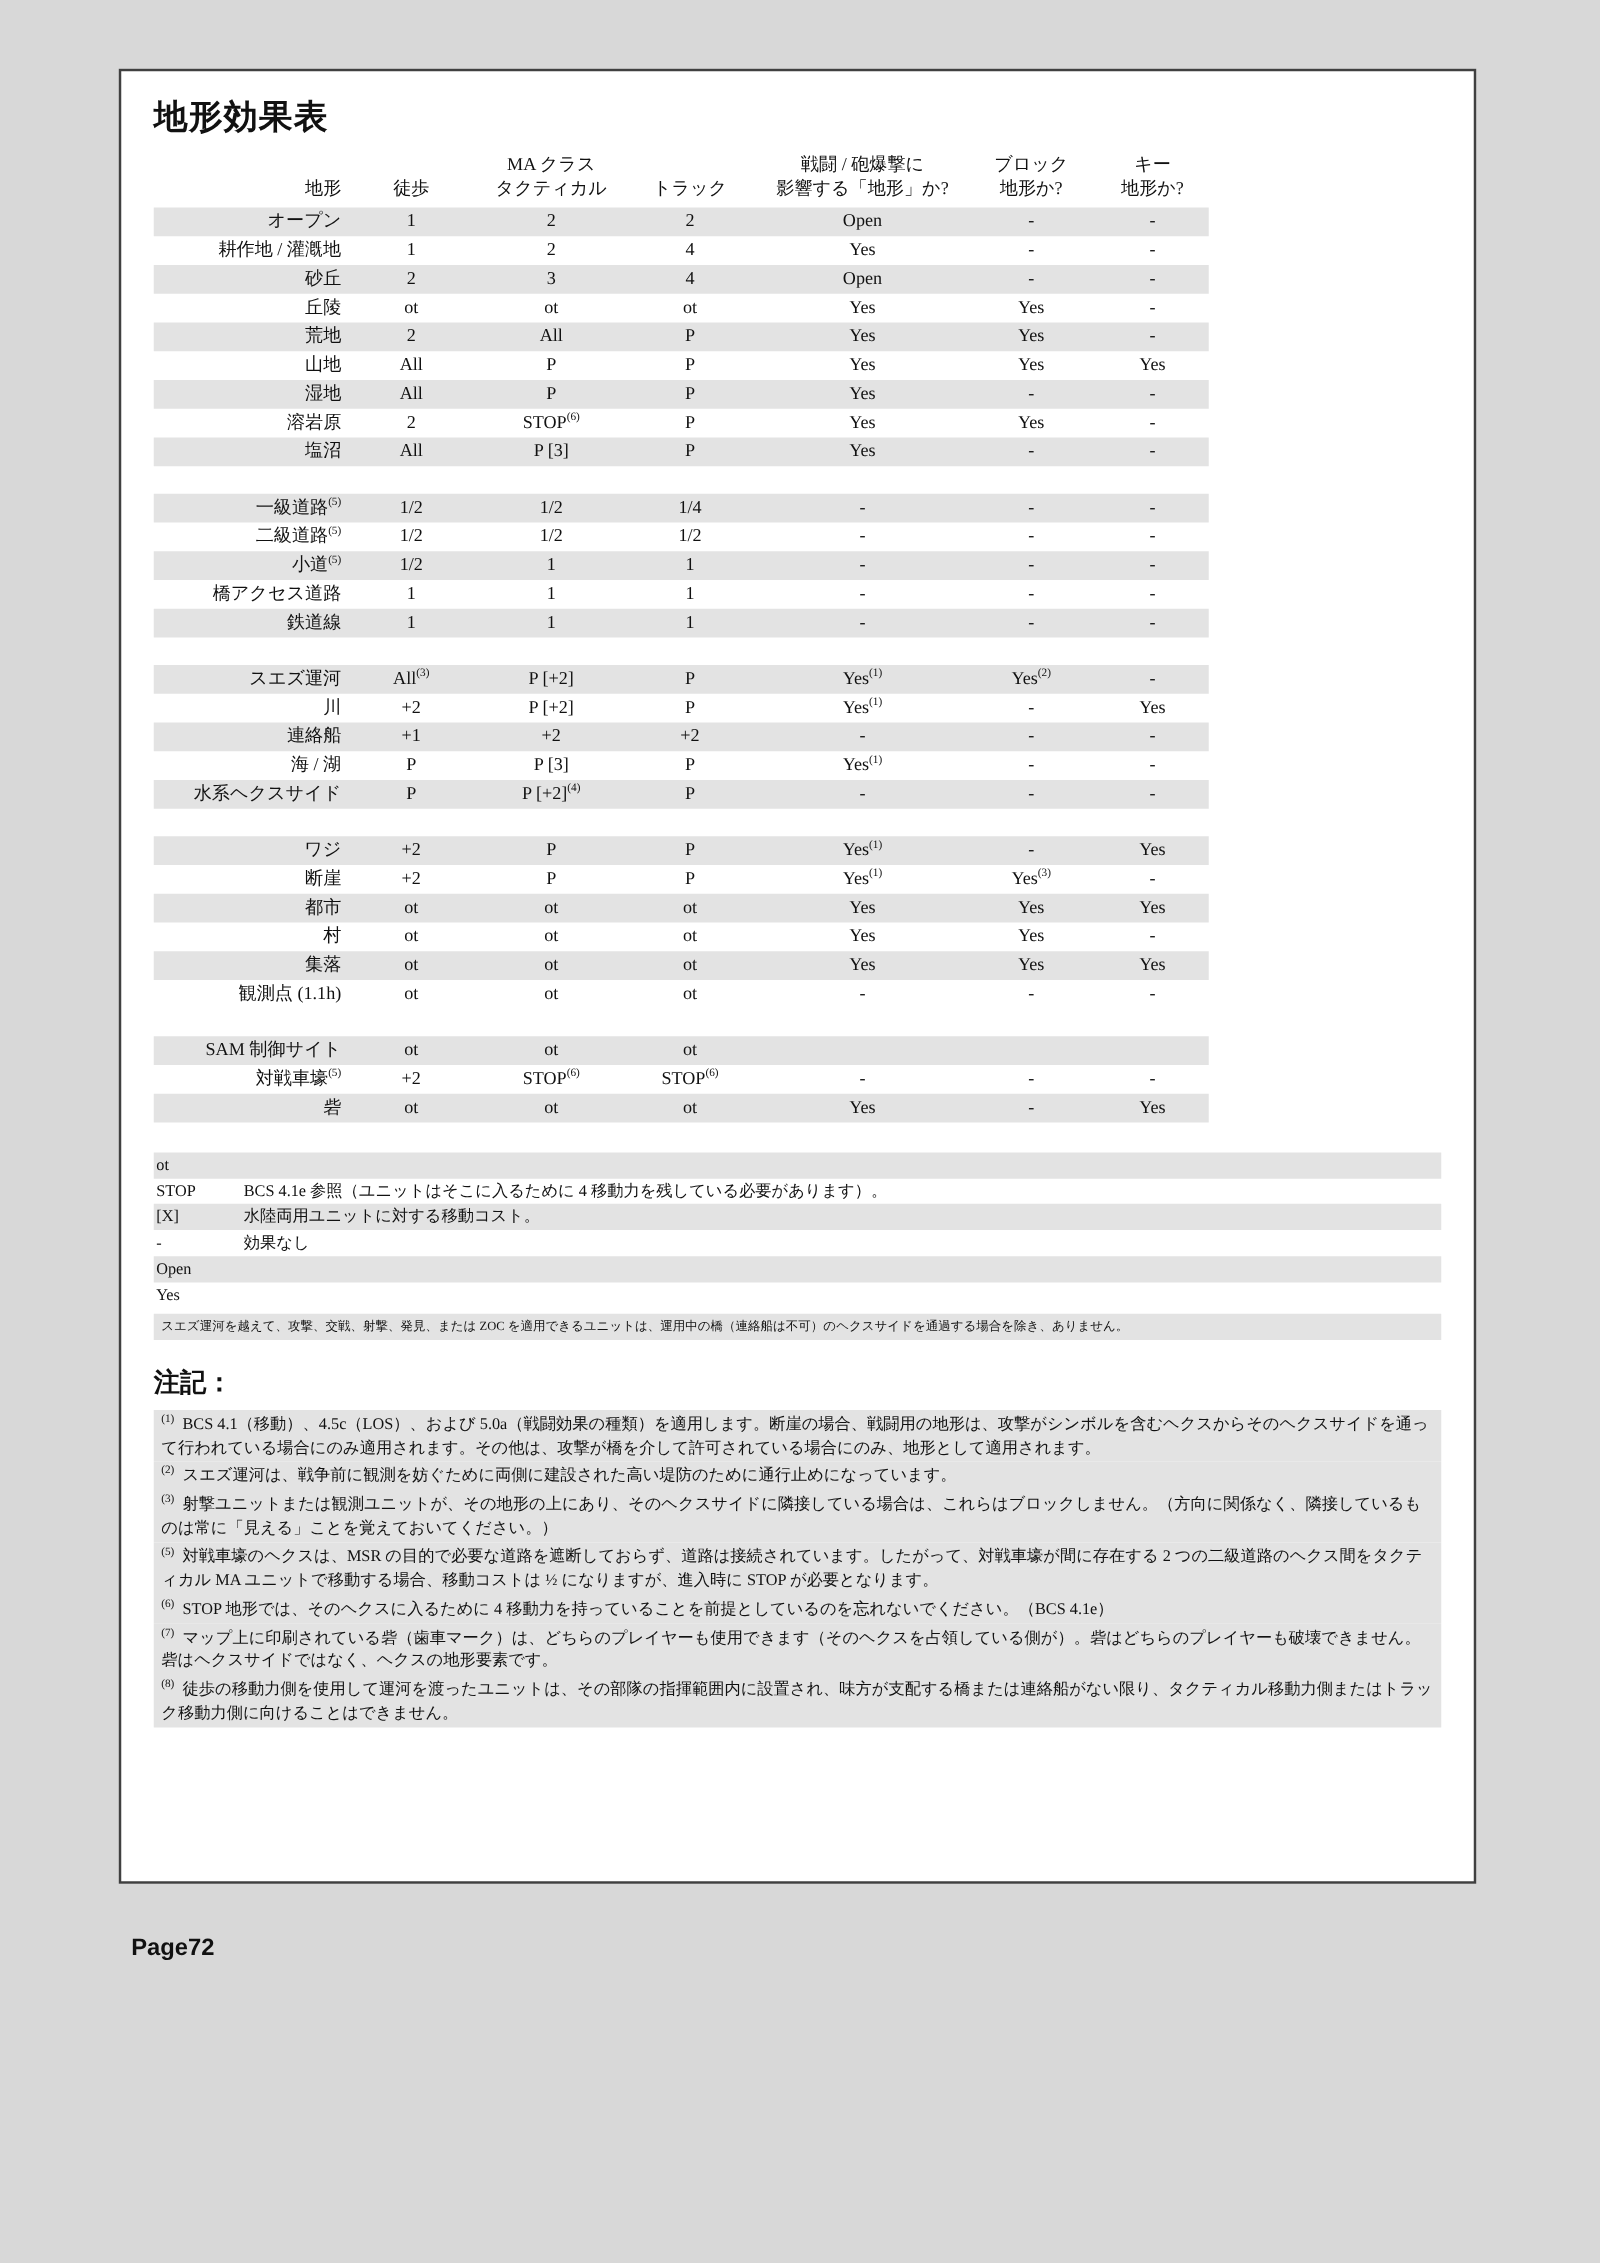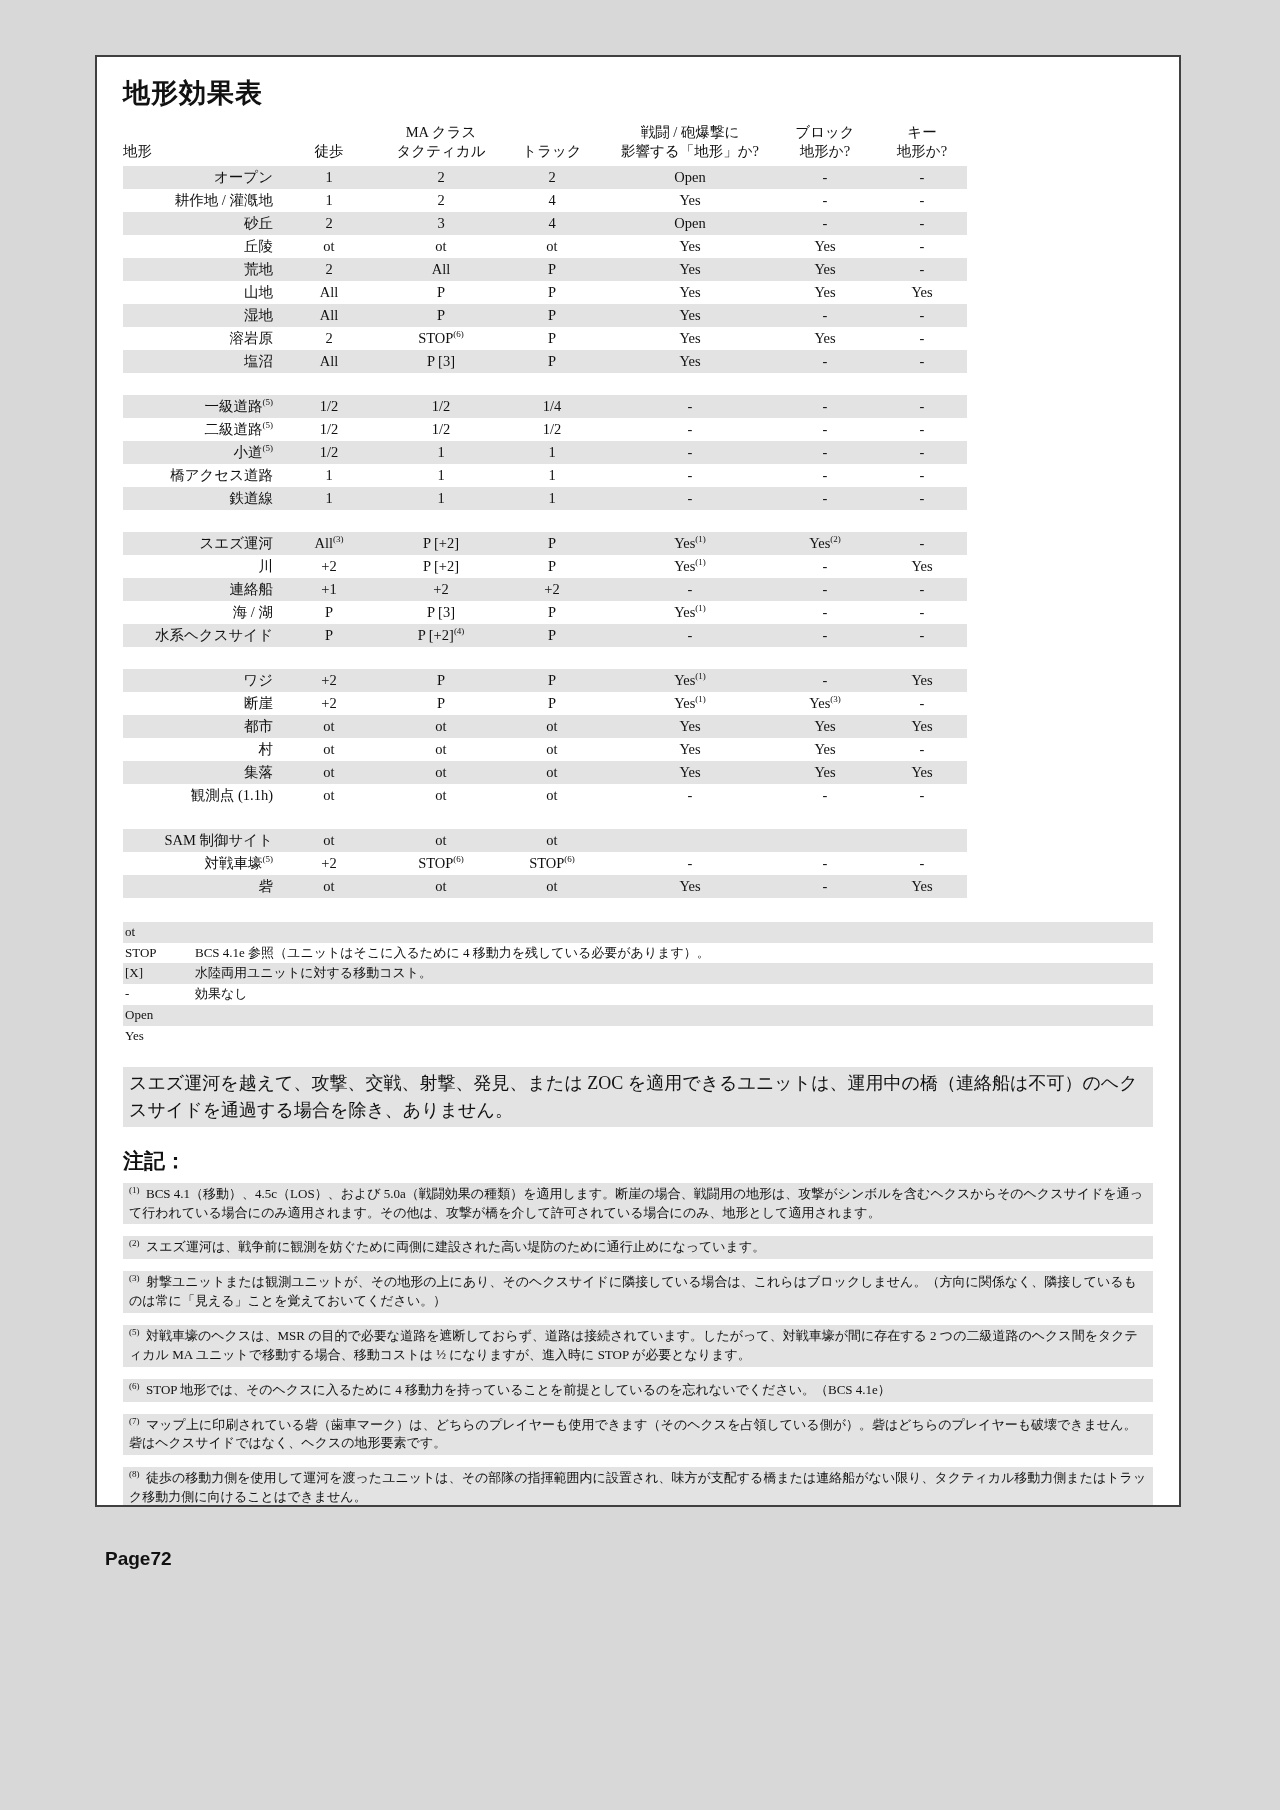--- a/index.html
+++ b/index.html
@@ -18,38 +18,38 @@
   }
   .doc-title{
     margin:0 0 12px 0;
     font-family:"Liberation Sans","DejaVu Sans",sans-serif;
     font-size:27px;font-weight:bold;letter-spacing:1px;
   }
   
   .tgrid{display:grid;grid-template-columns:150px 112px 112px 110px 166px 104px 90px;width:844px;}
   .thead{align-items:end;margin-bottom:5px;}
   .hcell{text-align:center;font-size:14.5px;line-height:1.3;}
-  .hcell.left{text-align:left;}
+  .hcell.left{text-align:right;}
   .trow{height:23px;align-items:center;font-size:14.5px;line-height:23px;}
   .trow.shaded{background:var(--stripe);}
   .cell{text-align:center;white-space:nowrap;}
   .cell.terrain{text-align:right;padding-left:2px;}
   .spacer{height:22px;}
   sup{font-size:9px;line-height:0;}
   
   .legend{margin-top:24px;width:100%;font-size:13px;}
   .lrow{display:grid;grid-template-columns:70px 1fr;line-height:1.45;padding:1px 2px;}
   .lrow.shaded{background:var(--stripe);}
   
-  .block{background:var(--stripe);font-size:18px;line-height:1.5;padding:3px 6px;margin-top:20px;}
+  .block{background:var(--stripe);font-size:10px;line-height:1.5;padding:3px 6px;margin-top:4px;}
   .notes-title{
     font-family:"Liberation Sans","DejaVu Sans",sans-serif;
     font-weight:bold;font-size:21px;margin:20px 0 8px 0;
   }
-  .note{background:var(--stripe);font-size:13px;line-height:1.45;padding:2px 6px;margin-bottom:12px;}
+  .note{background:var(--stripe);font-size:13px;line-height:1.45;padding:2px 6px;margin-bottom:0;}
   .page-number{
     position:absolute;left:105px;top:1532px;
     font-family:"Liberation Sans","DejaVu Sans",sans-serif;
     font-weight:bold;font-size:19px;margin-top:16px;
   }
 </style>
 </head>
 <body>
 
 <div class="canvas">

